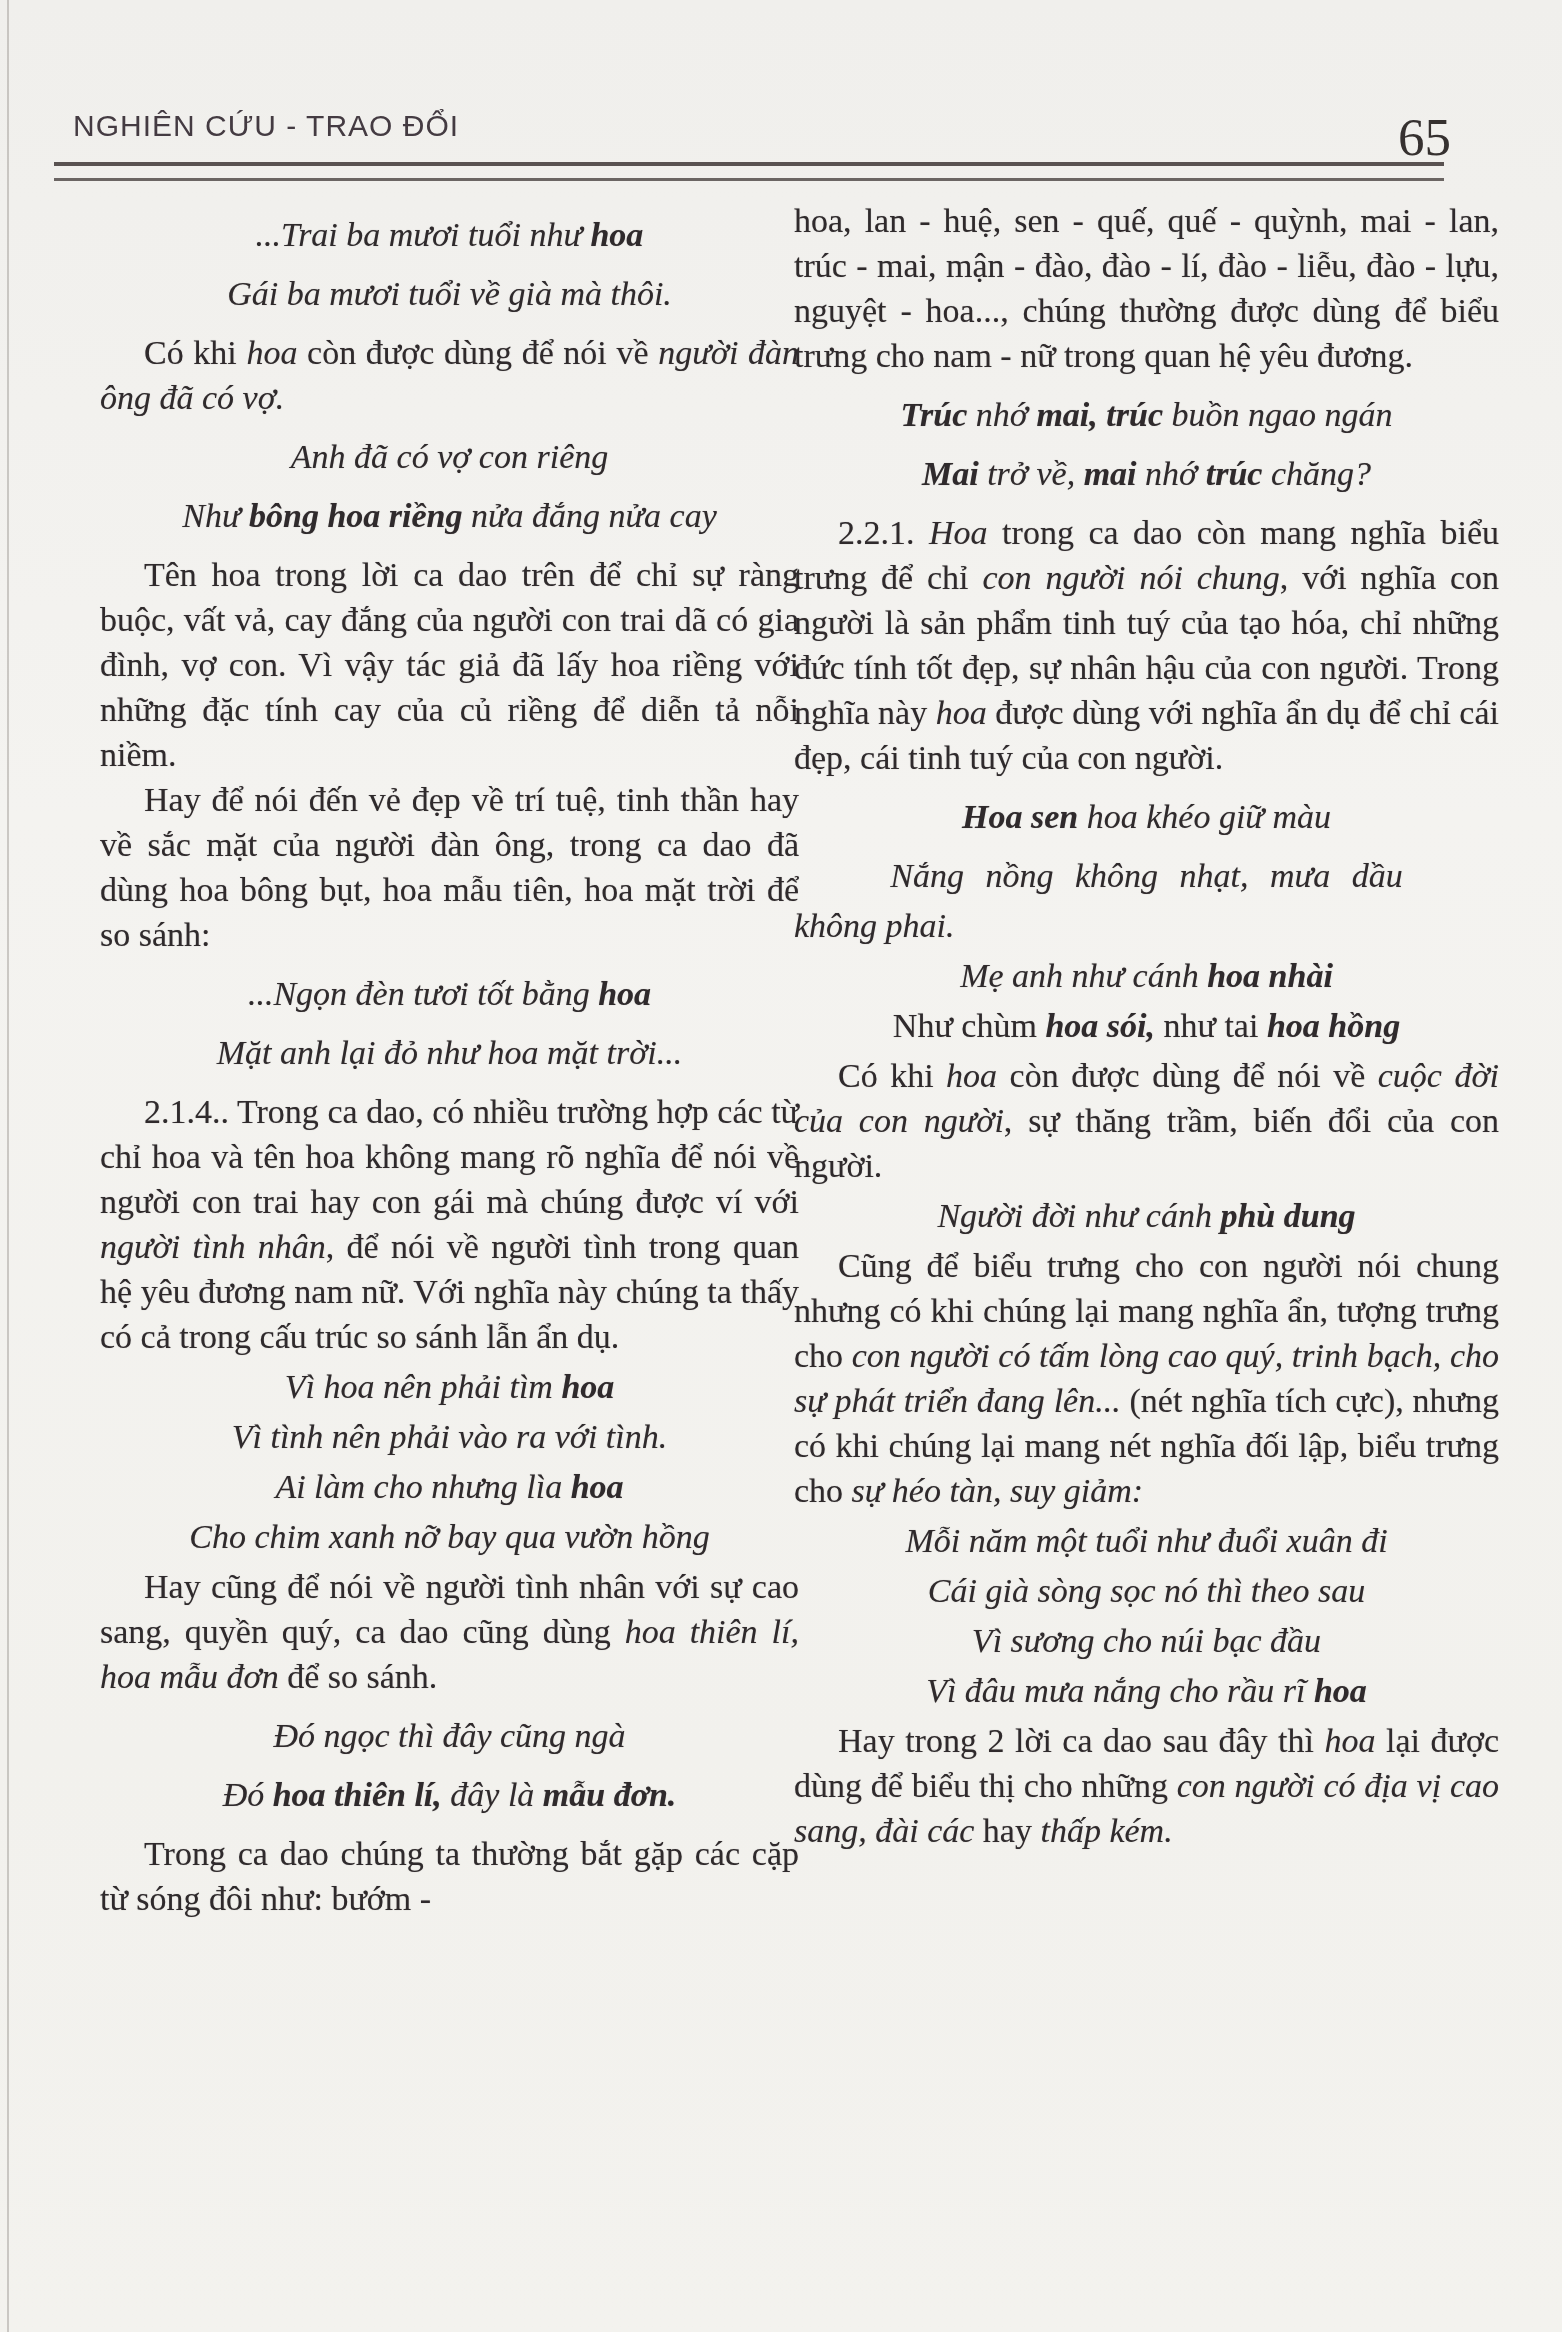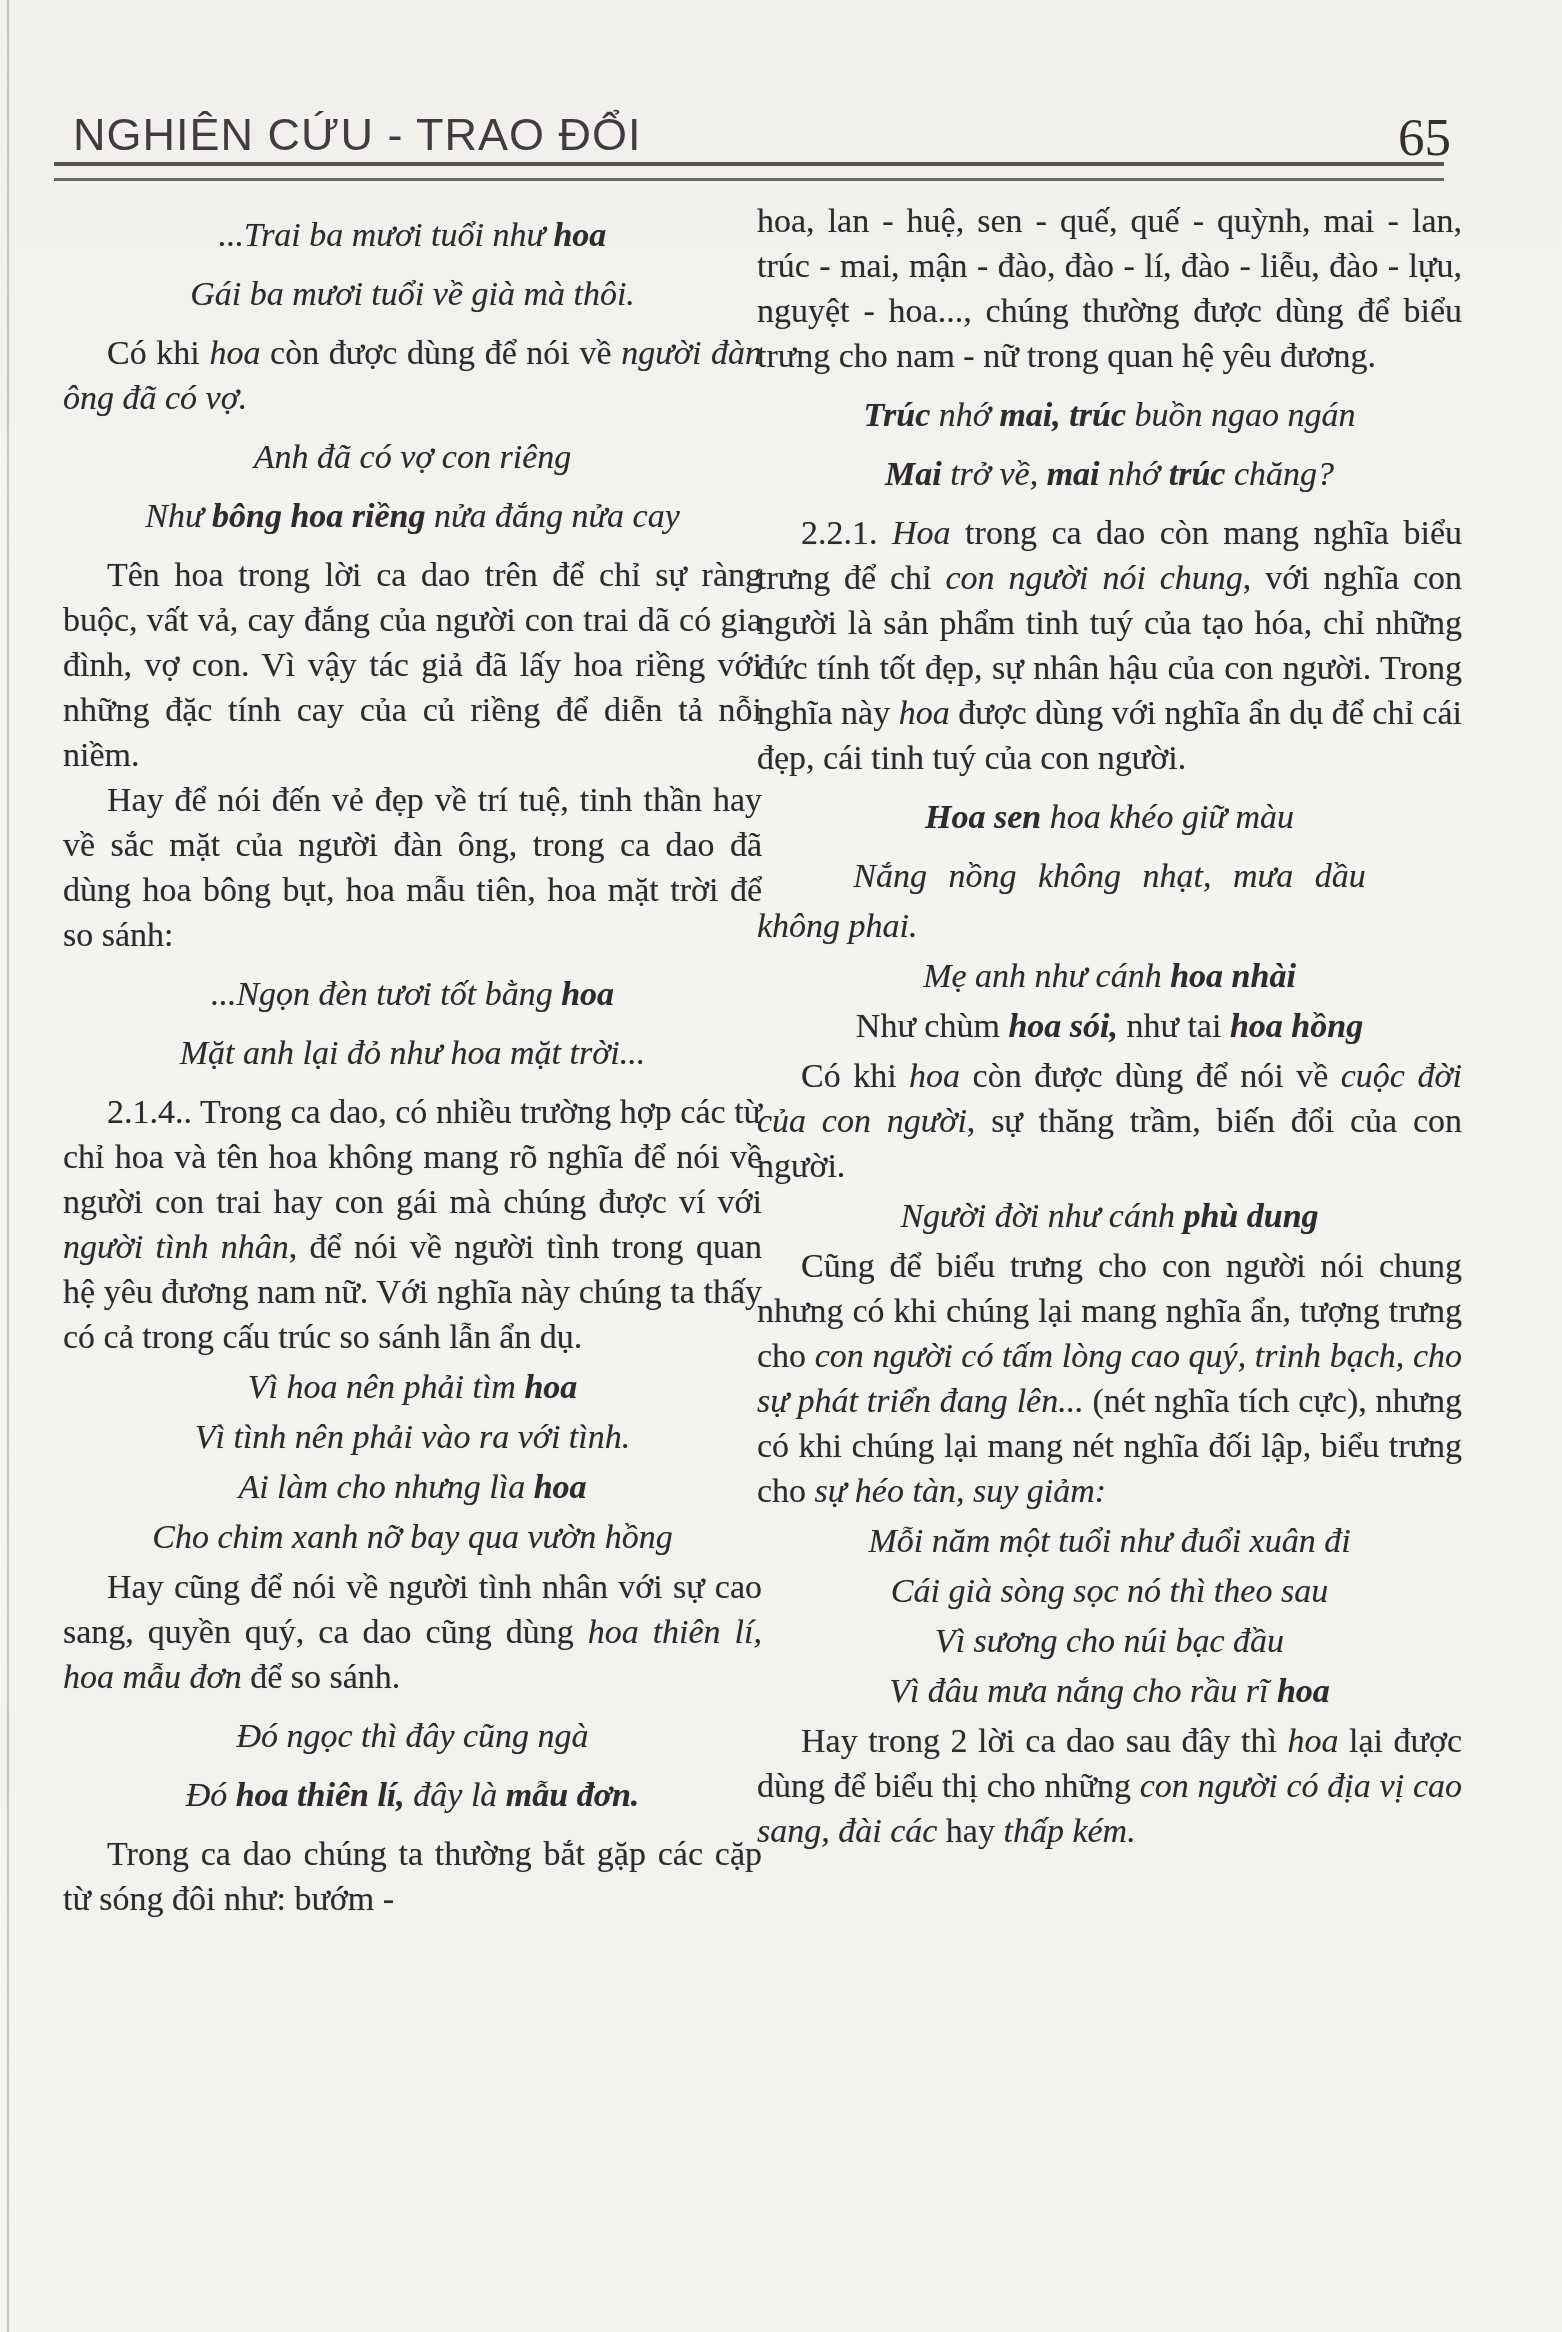--- a/index.html
+++ b/index.html
@@ -12,35 +12,36 @@
     color:#2f2a2c;
     overflow:hidden;
   }
   .scan-edge{
     position:absolute;left:7px;top:0;bottom:0;width:2px;
     background:rgba(125,120,114,.35);
   }
   .header-title{
     position:absolute;left:73px;top:109px;
     font-family:"Liberation Sans",sans-serif;
-    font-size:45px;letter-spacing:1px;color:#443b42;
+    font-size:30px;letter-spacing:1px;color:#443b42;
   }
   .page-number{
     position:absolute;right:111px;top:107px;
     font-size:53px;color:#363130;
   }
   .rule{
     position:absolute;left:54px;top:162px;width:1390px;height:12px;
     border-top:4px solid #595251;border-bottom:3px solid #6b6563;
   }
   .col{
     position:absolute;top:198px;
     font-size:34px;line-height:45px;
     text-align:justify;
     text-shadow:0 0 1px rgba(47,42,44,.35);
+    margin-left:37px;
   }
   .col-left{left:63px;width:699px;}
   .col-right{left:757px;width:705px;}
   p{margin:0;}
   .para{text-indent:44px;}
   .para.cont{text-indent:0;}
   .verse{margin:14px 0;text-align:center;text-indent:0;}
   .verse.tight{margin:5px 0;}
   .verse.right{text-align:left;padding-right:139px;}
   .verse.spread{word-spacing:13px;}

